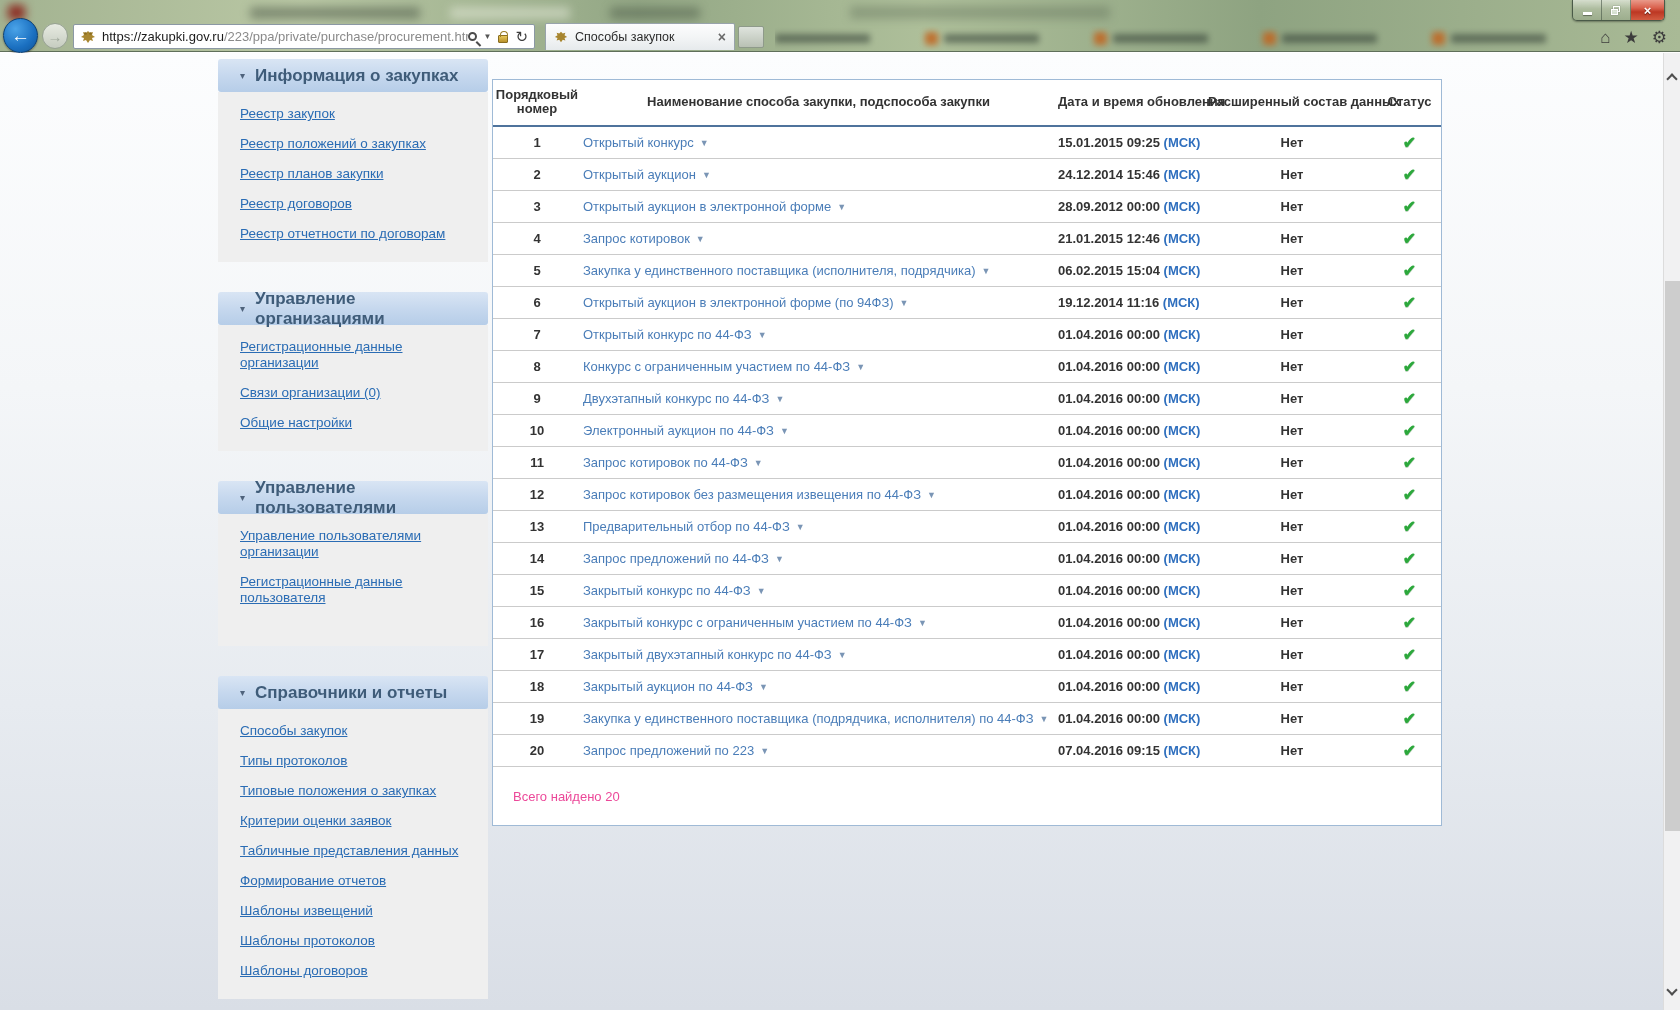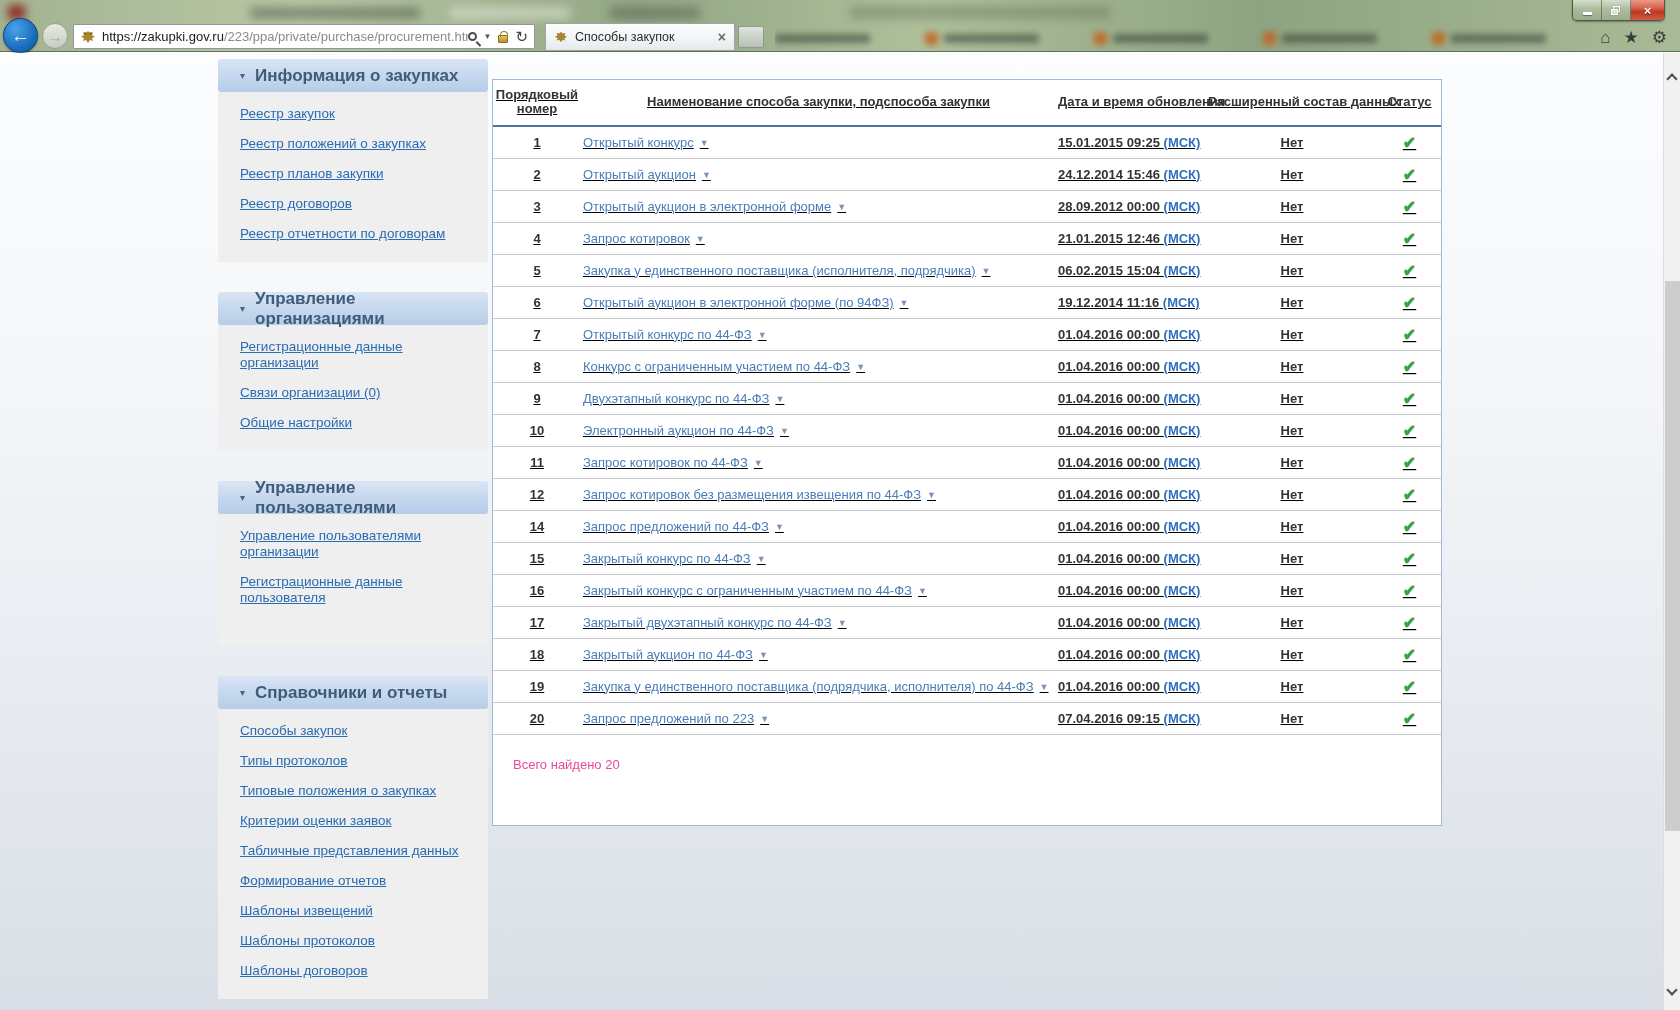--- a/index.html
+++ b/index.html
@@ -73,21 +73,21 @@
     display:flex;align-items:center;cursor:pointer;}
   .sec-h .chev{margin-left:22px;font-size:10px;color:#4f637c;}
   .sec-h .sec-title{margin-left:10px;font-size:17px;font-weight:bold;color:#3f5c79;}
   .sec-b{background:#efefef;padding:14px 14px 20px 22px;}
   .sec-b.tall{padding-bottom:40px;}
   .slink{display:block;font-size:13.5px;line-height:16px;color:#2a6cb4;margin-bottom:14px;}
   .slink:last-child{margin-bottom:0;}
 
   
   .panel{position:absolute;left:492px;top:26px;width:950px;height:747px;background:#fff;border:1px solid #9fbad6;}
-  table.res{width:100%;border-collapse:collapse;table-layout:fixed;text-decoration:underline;}
+  table.res{width:100%;border-collapse:collapse;table-layout:fixed;}
   .res col.c1{width:88px;} .res col.c2{width:475px;} .res col.c3{width:150px;}
   .res col.c4{width:172px;} .res col.c5{width:63px;}
   .res th{font-size:13px;font-weight:bold;color:#333;text-align:center;vertical-align:middle;
     padding:8px 2px 9px;border-bottom:2px solid #4f739c;white-space:normal;line-height:14px;}
   .res th.nowrap{white-space:nowrap;}
   .res td{height:32px;border-bottom:1px solid #cbcbcb;font-size:13px;color:#333;vertical-align:middle;padding:0 2px;}
   .td-num{text-align:center;font-weight:bold;}
   .td-name{padding-left:4px;}
   .td-name a{color:#4a7db8;text-decoration:none;}
   .caret{font-size:9px;color:#7a95b5;margin-left:6px;vertical-align:1px;}
@@ -348,20 +348,27 @@
               <td class="td-st"><span class="check">✔</span></td>
             </tr>
             <tr>
               <td class="td-num">12</td>
               <td class="td-name"><a href="#">Запрос котировок без размещения извещения по 44-ФЗ</a><span class="caret">▼</span></td>
               <td class="td-date">01.04.2016 00:00 <span class="msk">(МСК)</span></td>
               <td class="td-ext">Нет</td>
               <td class="td-st"><span class="check">✔</span></td>
             </tr>
             <tr>
+              <td class="td-num">13</td>
+              <td class="td-name"><a href="#">Предварительный отбор по 44-ФЗ</a><span class="caret">▼</span></td>
+              <td class="td-date">01.04.2016 00:00 <span class="msk">(МСК)</span></td>
+              <td class="td-ext">Нет</td>
+              <td class="td-st"><span class="check">✔</span></td>
+            </tr>
+            <tr>
               <td class="td-num">14</td>
               <td class="td-name"><a href="#">Запрос предложений по 44-ФЗ</a><span class="caret">▼</span></td>
               <td class="td-date">01.04.2016 00:00 <span class="msk">(МСК)</span></td>
               <td class="td-ext">Нет</td>
               <td class="td-st"><span class="check">✔</span></td>
             </tr>
             <tr>
               <td class="td-num">15</td>
               <td class="td-name"><a href="#">Закрытый конкурс по 44-ФЗ</a><span class="caret">▼</span></td>
               <td class="td-date">01.04.2016 00:00 <span class="msk">(МСК)</span></td>

